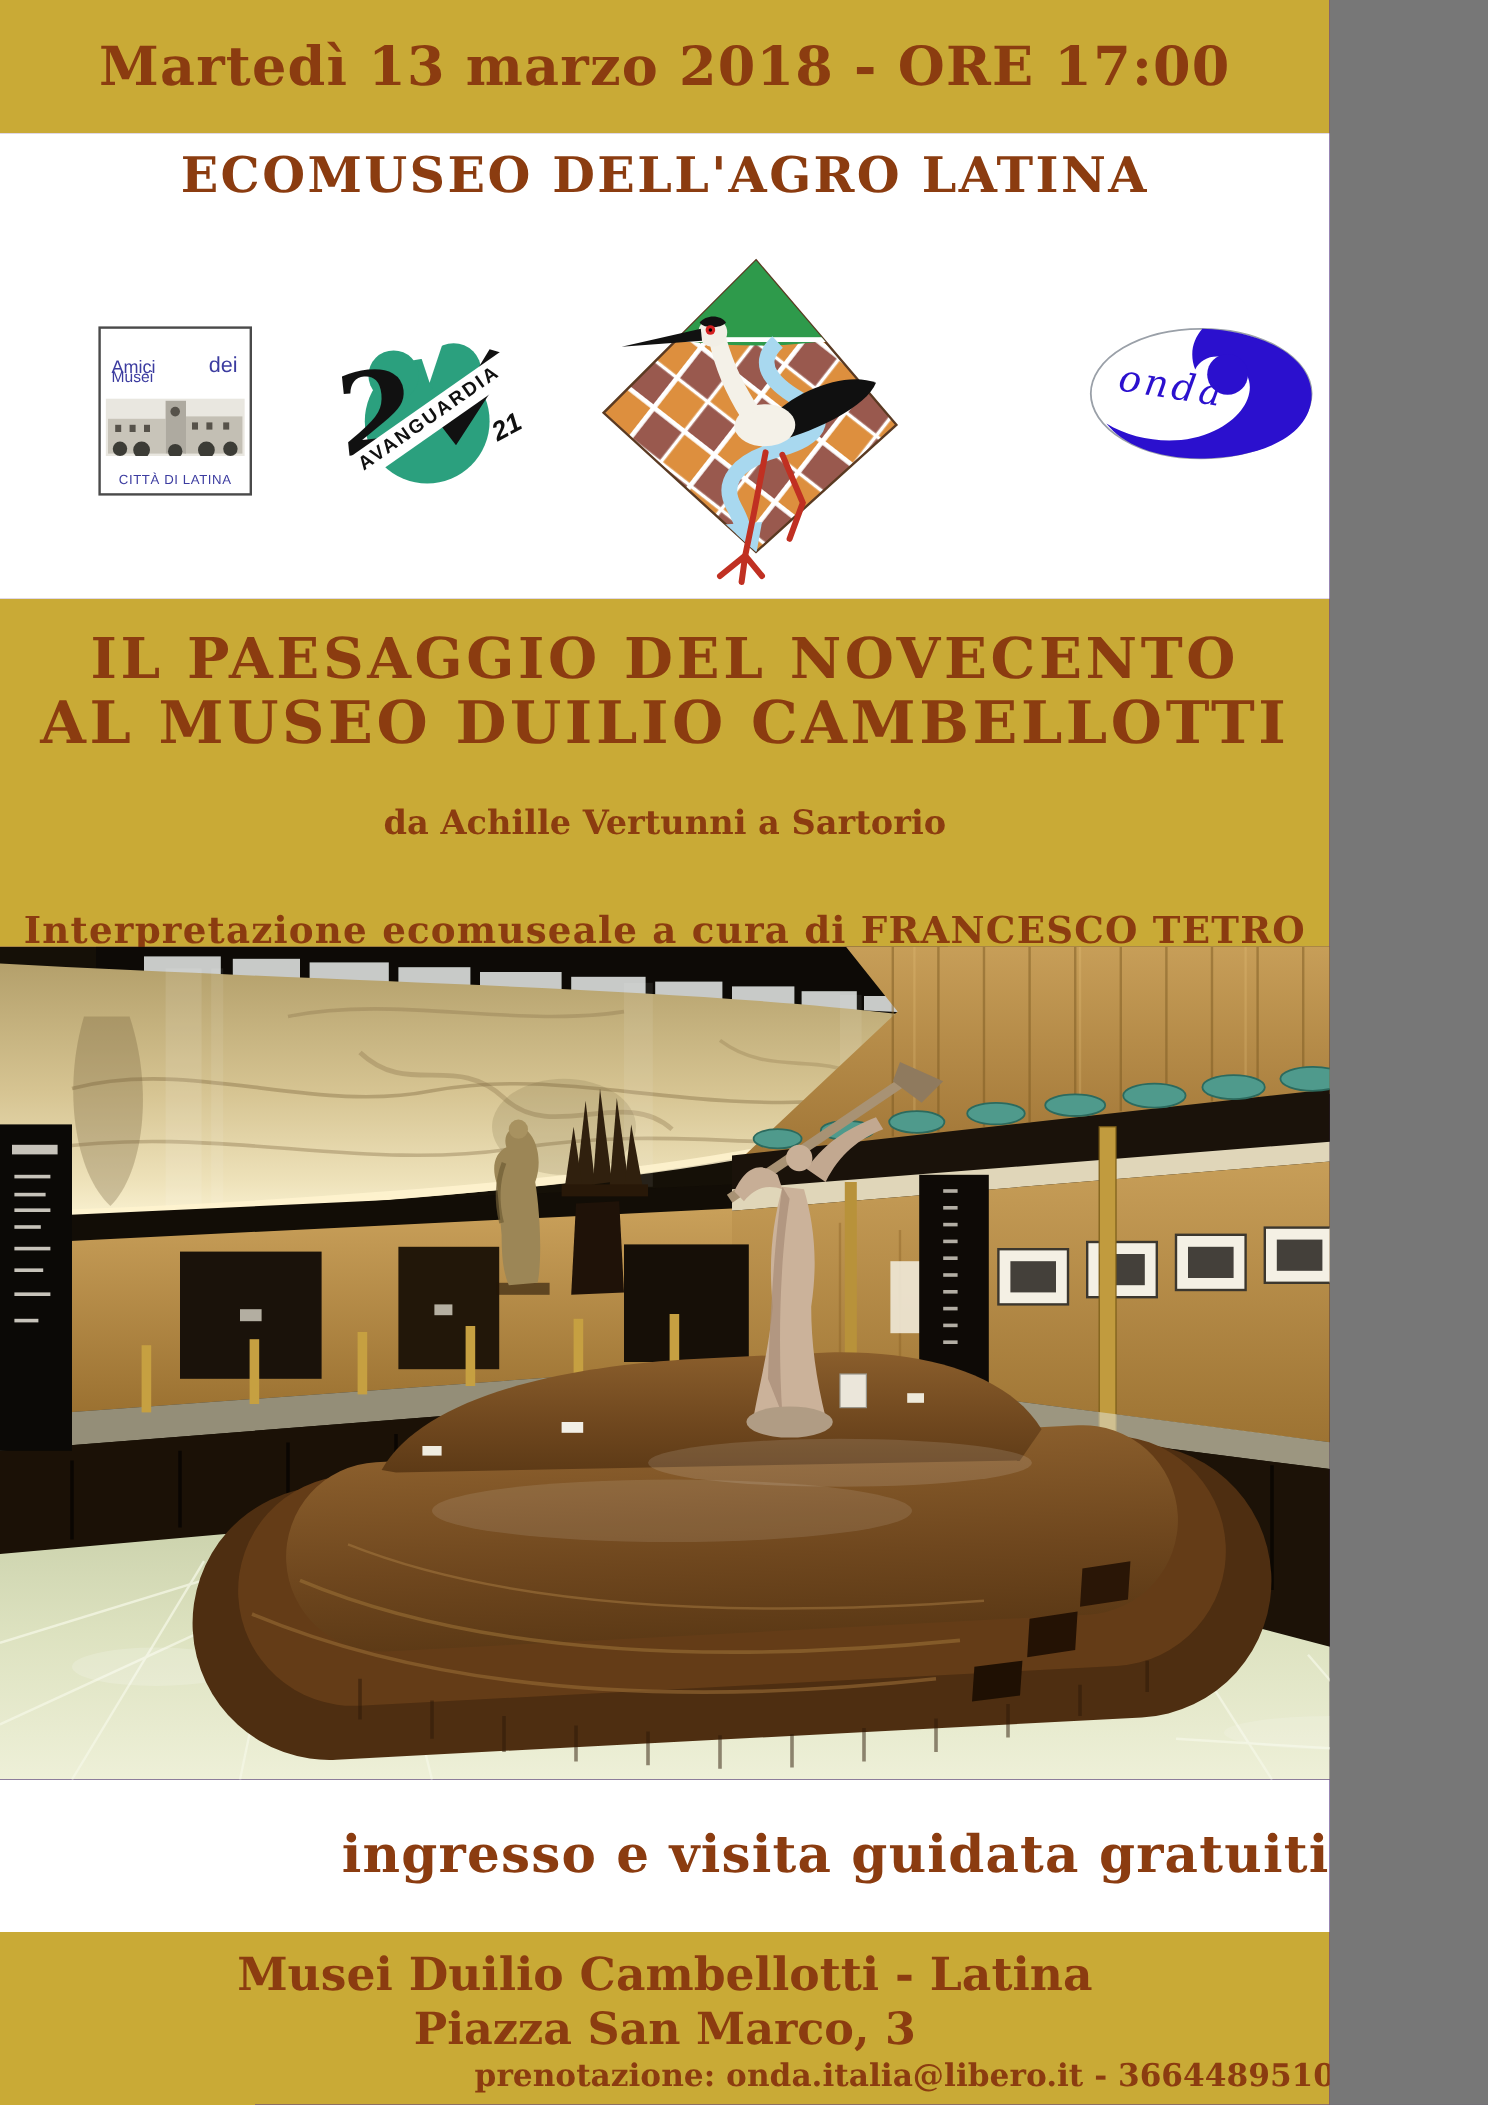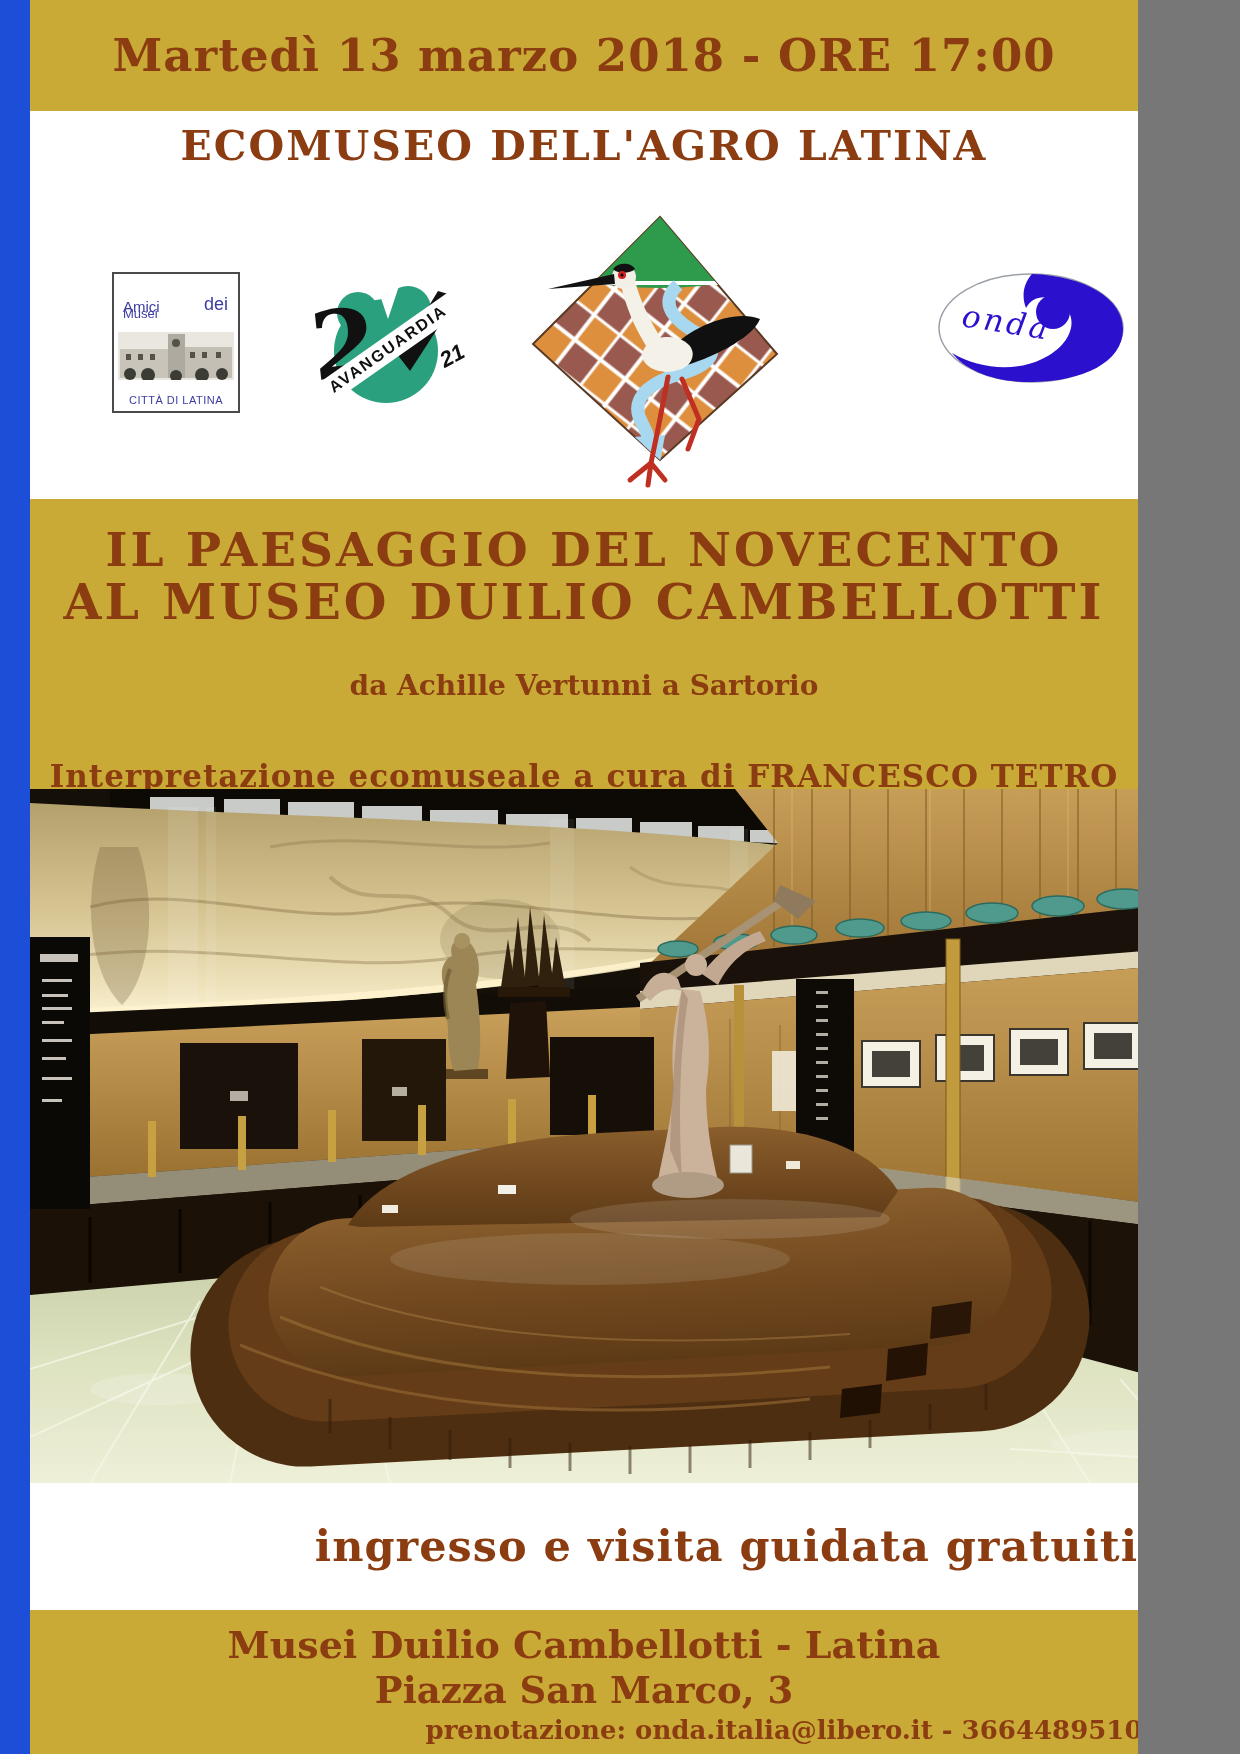--- a/index.html
+++ b/index.html
@@ -1,17 +1,17 @@
 <!DOCTYPE html>
 <html><head>
 <meta charset="utf-8">
 <style>
   html,body{margin:0;padding:0;background:#777;}
-  .poster{position:relative;width:1108px;height:1754px;background:#1d4ed8;overflow:hidden;
-          font-family:"DejaVu Serif","Liberation Serif",serif;color:#8B3C10;padding-left:30px;}
+  .poster{position:relative;width:1108px;height:1754px;background:#4c1d95;overflow:hidden;
+          font-family:"DejaVu Serif","Liberation Serif",serif;color:#8B3C10;}
   .band{background:#C9AA36;}
   .band-top{height:111px;display:flex;align-items:center;justify-content:center;}
   .date-text{font-size:45px;font-weight:bold;letter-spacing:1px;}
   .sec-org{position:relative;height:388px;background:#fff;}
   .org-title{margin:0;padding-top:12px;font-size:41px;line-height:46px;font-weight:bold;
              text-align:center;letter-spacing:2px;}
   .logo{position:absolute;}
   
   .logo-amici{left:82px;top:161px;width:128px;height:141px;border:2px solid #4a4a4a;background:#fff;
               font-family:"Liberation Sans",sans-serif;color:#3C3CA0;box-sizing:border-box;}

